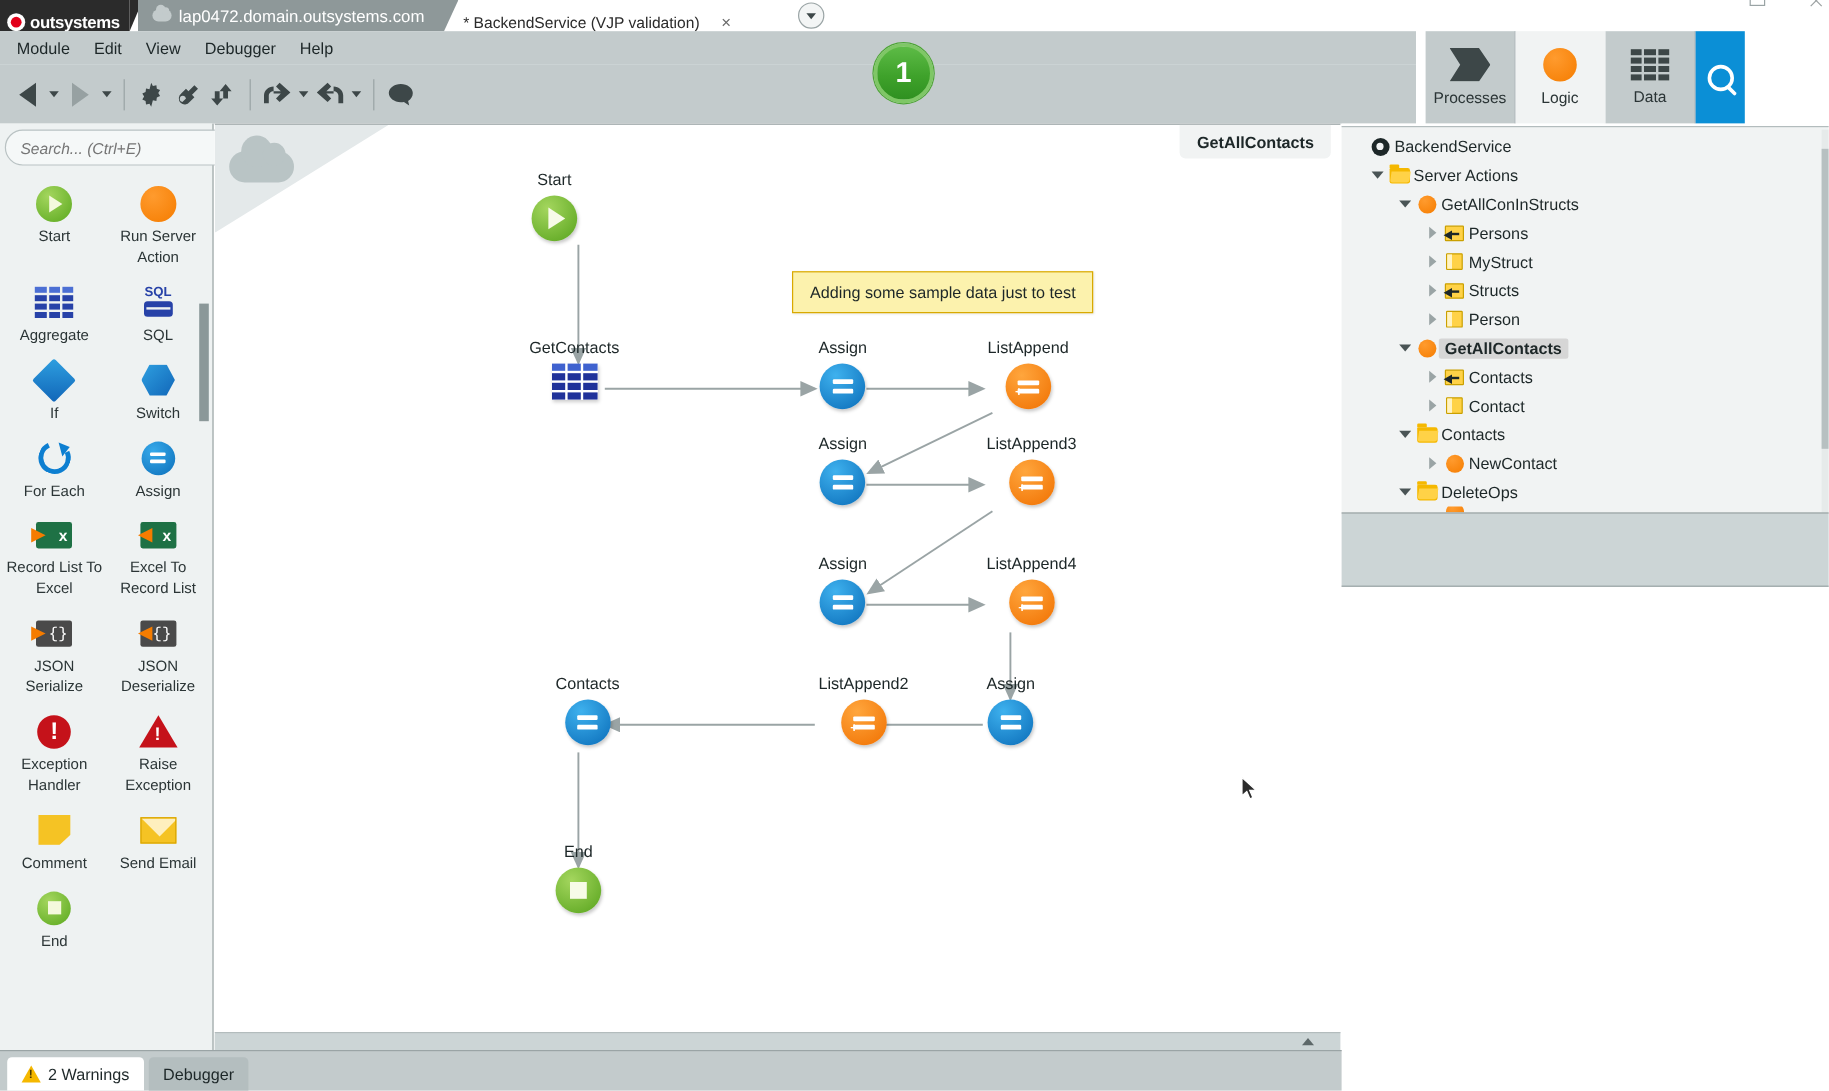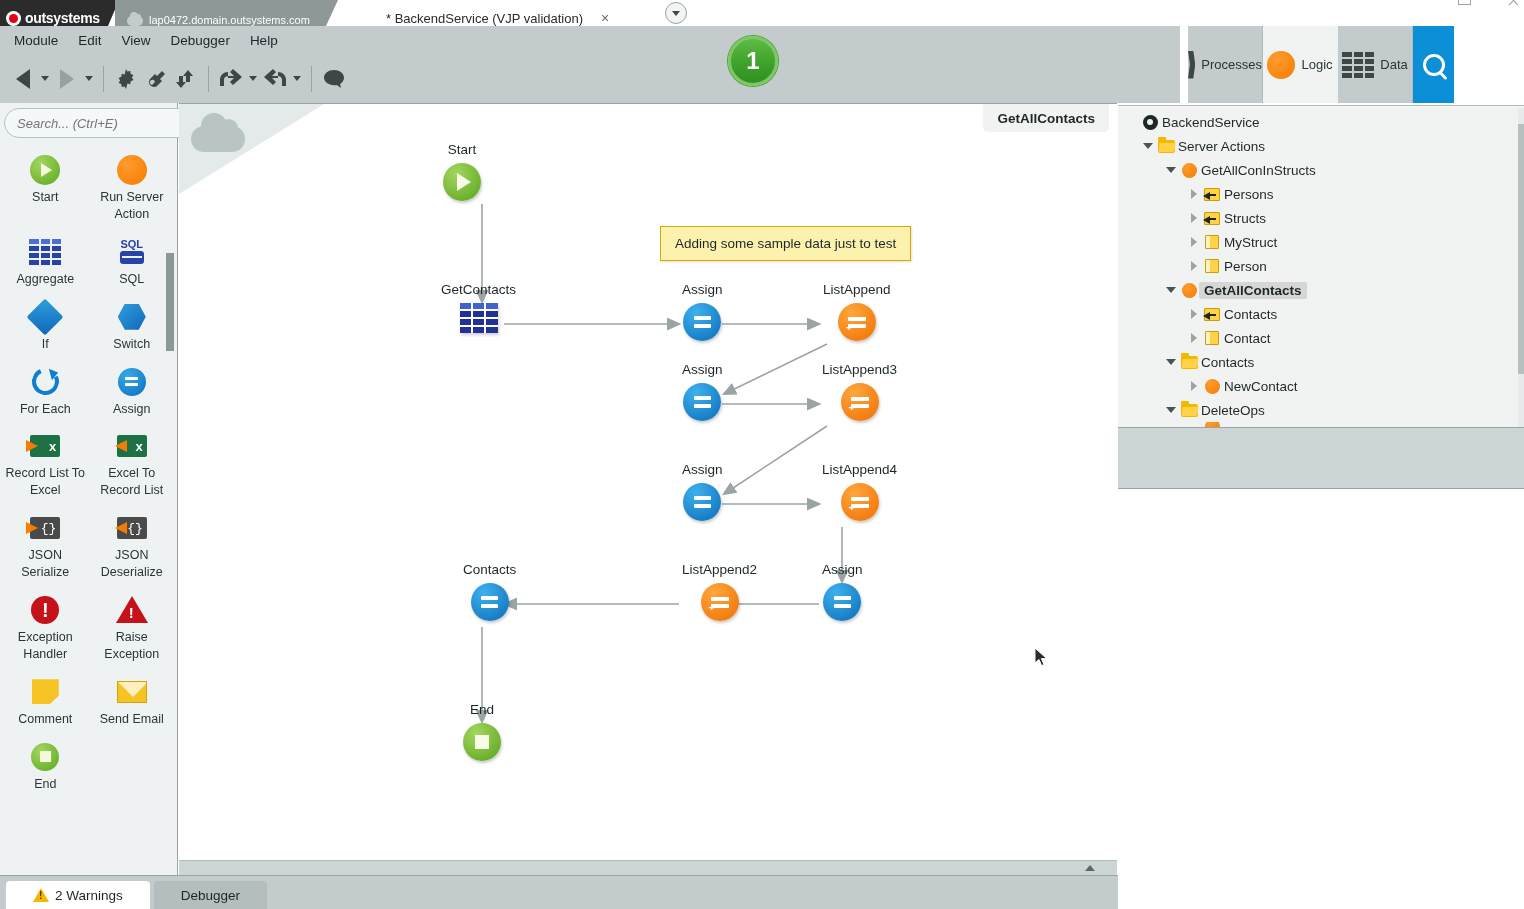--- a/index.html
+++ b/index.html
@@ -33,22 +33,22 @@
   }
   .brand-text { font-size: 14px; font-weight: bold; letter-spacing: -0.3px; }
   .brand::after {
     content: ""; position: absolute; right: -11px; top: 0;
     border-top: 26px solid #2b2b2b; border-right: 11px solid transparent;
   }
 
   .envtab {
     position: absolute; top: 0; left: 115px; height: 26px;
     background: #8e9899; color: #fff;
-    display: flex; align-items: flex-end; gap: 6px;
-    padding: 0 16px 0 12px; font-size: 11px;
+    display: flex; align-items: center; gap: 6px;
+    padding: 0 16px 0 12px; font-size: 14px;
   }
   .envtab::after {
     content: ""; position: absolute; right: -12px; top: 0;
     border-top: 26px solid #8e9899; border-right: 12px solid transparent;
   }
   .cloud-mini {
     width: 16px; height: 10px; background: #c3cbcc; border-radius: 5px;
     position: relative; flex: 0 0 auto;
   }
   .cloud-mini::before {
@@ -147,21 +147,21 @@
     box-shadow: 0 0 0 1px #4da435;
   }
 
   
   .rtabs {
     position: absolute; top: 26px; left: 1188px; width: 336px; height: 77px;
     display: flex;
   }
   .rtab {
     width: 75px; height: 77px; background: #c3cbcc;
-    display: flex; align-items: center;
+    display: flex; flex-direction: column; align-items: center;
     justify-content: center; gap: 6px; cursor: pointer;
     border-right: 1px solid #b3bcbd;
   }
   .rtab.active { background: #f1f3f3; border-right: 1px solid #f1f3f3; }
   .rtab-label { font-size: 13px; color: #2b3536; }
   .rtab-search {
     width: 41px; height: 77px; background: #0b8fd6;
     display: flex; align-items: center; justify-content: center; cursor: pointer;
   }
   .ic-processes {
@@ -552,21 +552,21 @@
   }
 
   
   .bottombar {
     position: absolute; bottom: 0; left: 0; width: 1118px; height: 34px;
     background: #c3cbcc; border-top: 1px solid #9aa4a5;
     display: flex; align-items: flex-end; padding-left: 6px;
   }
   .btab {
     height: 28px; display: flex; align-items: center; gap: 6px;
-    padding: 0 27px; font-size: 13.5px; color: #1d2728;
+    padding: 0 12px; font-size: 13.5px; color: #1d2728;
     border-top-left-radius: 4px; border-top-right-radius: 4px;
     background: #b4bebf; cursor: pointer; margin-right: 4px;
   }
   .btab.active { background: #ffffff; }
   .warn-tri {
     width: 0; height: 0; border-left: 8px solid transparent;
     border-right: 8px solid transparent; border-bottom: 14px solid #f5b800;
     position: relative;
   }
   .warn-tri::after {
@@ -1047,33 +1047,33 @@
             <span class="ico-output"></span>
           </span>
         <span class="tlbl">Persons</span>
       </div>
 
       <div class="tnode" style="padding-left:64px">
         <span class="tw">
             <i class="tw-closed"></i>
           </span>
         <span class="tico">
-            <span class="ico-output"></span>
-          </span>
-        <span class="tlbl">Structs</span>
+            <span class="ico-struct"></span>
+          </span>
+        <span class="tlbl">MyStruct</span>
       </div>
 
       <div class="tnode" style="padding-left:64px">
         <span class="tw">
             <i class="tw-closed"></i>
           </span>
         <span class="tico">
-            <span class="ico-struct"></span>
-          </span>
-        <span class="tlbl">MyStruct</span>
+            <span class="ico-output"></span>
+          </span>
+        <span class="tlbl">Structs</span>
       </div>
 
       <div class="tnode" style="padding-left:64px">
         <span class="tw">
             <i class="tw-closed"></i>
           </span>
         <span class="tico">
             <span class="ico-struct"></span>
           </span>
         <span class="tlbl">Person</span>

